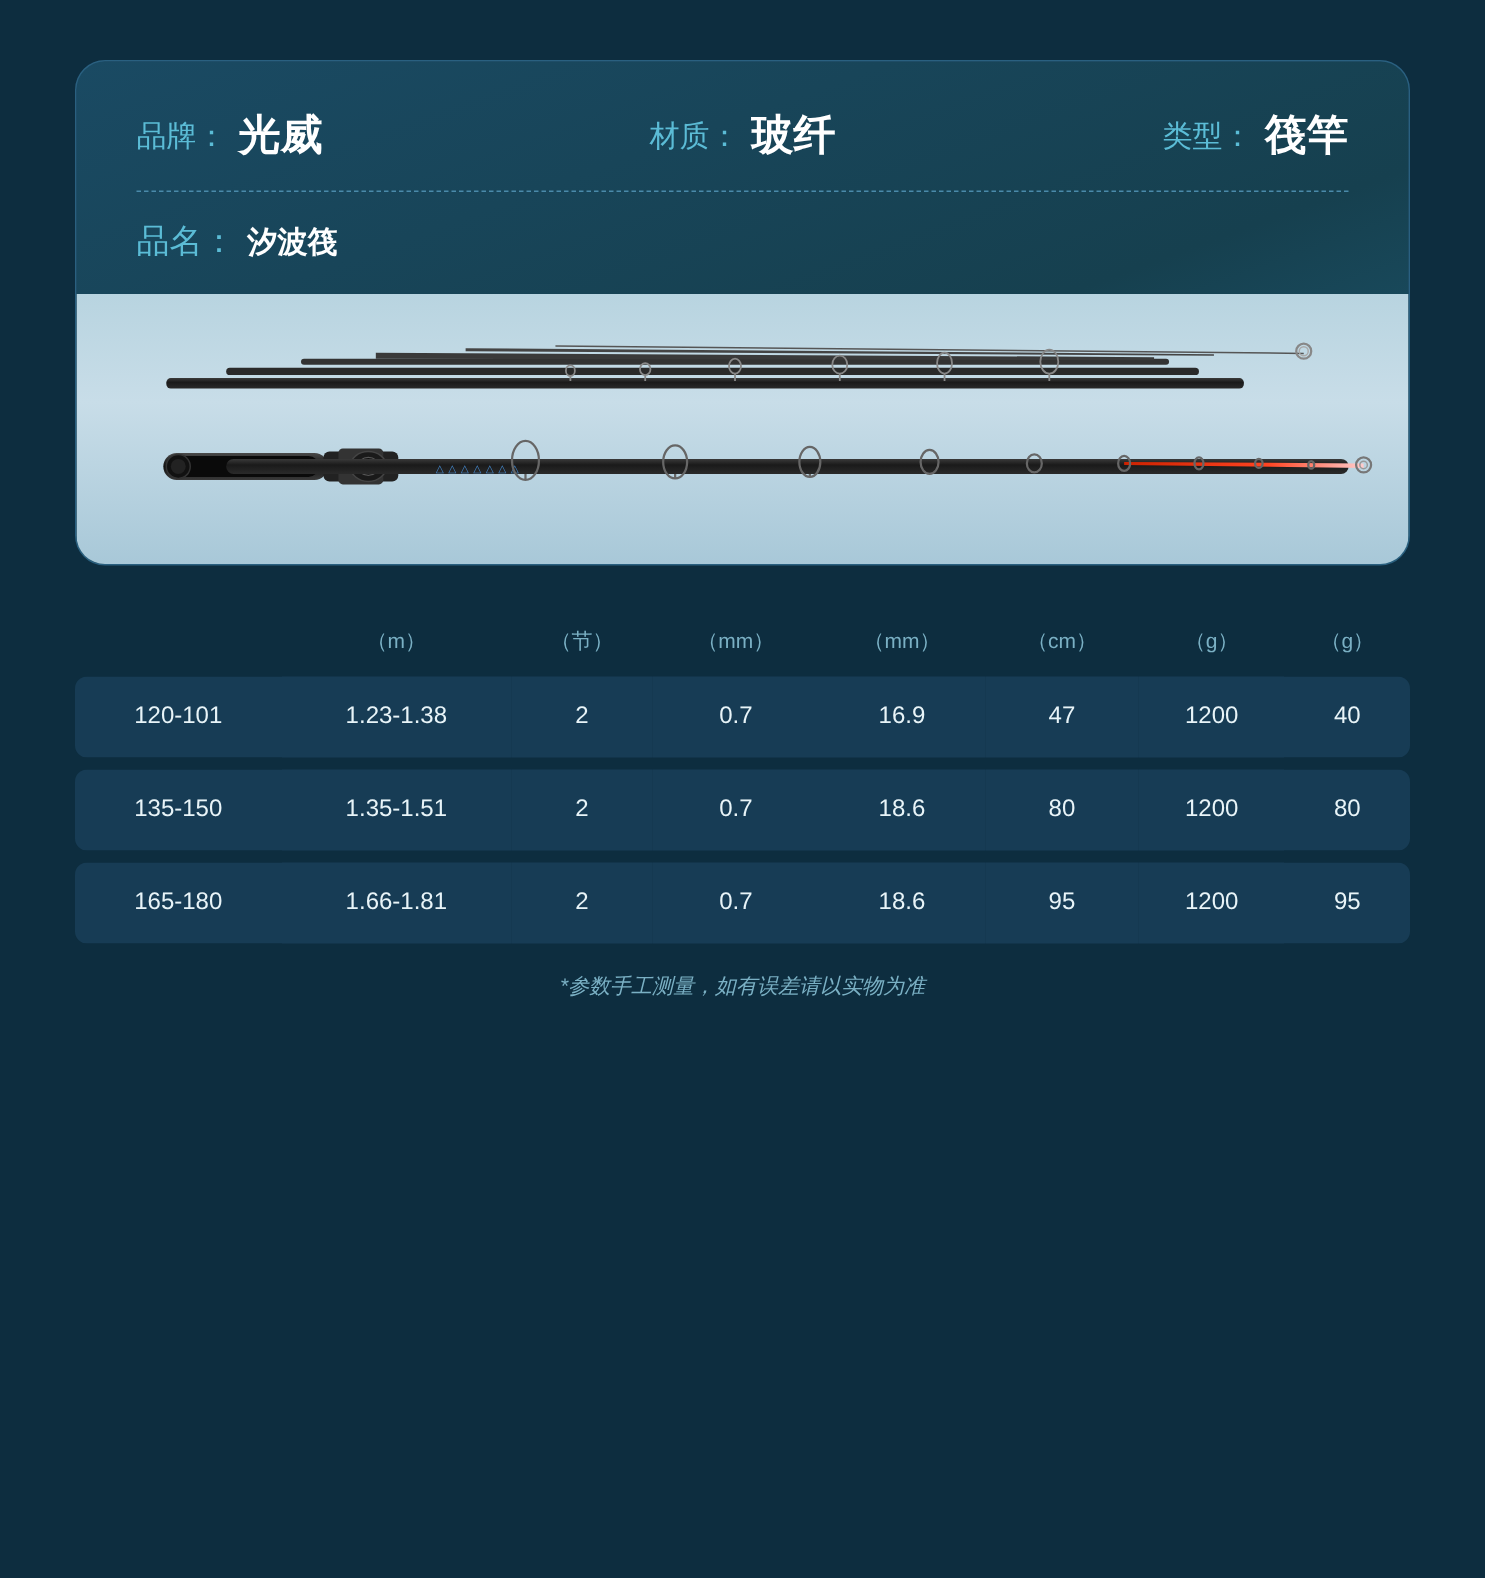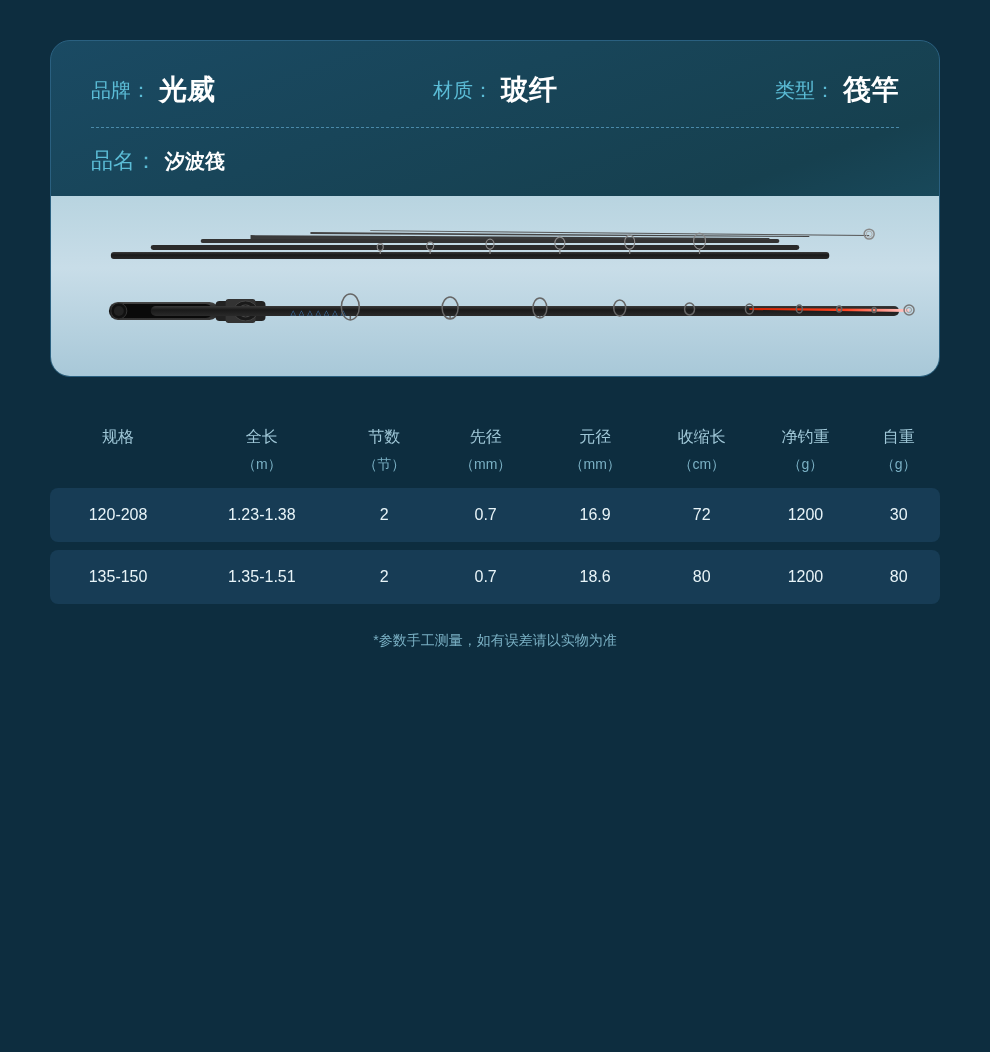--- a/index.html
+++ b/index.html
@@ -151,20 +151,21 @@
 
     .specs-table tbody tr.spacer {
       height: 8px;
     }
 
     .footnote {
       text-align: center;
       color: #7ab0c4;
       font-size: 14px;
       margin-top: 20px;
+      font-style: italic;
     }
   </style>
 </head>
 <body>
 
 <div class="page-wrapper">
 
   <div class="info-card">
 
     <div class="info-top">
@@ -298,62 +299,62 @@
         <circle cx="68" cy="115" r="8" fill="#111" stroke="#333" stroke-width="1"></circle>
         <circle cx="68" cy="115" r="5" fill="#222"></circle>
       </svg>
     </div>
 
   </div>
 
   <div class="specs-section">
     <table class="specs-table">
       <thead>
-        <tr>
-          <th>规格</th>
-          <th>全长</th>
-          <th>节数</th>
-          <th>先径</th>
-          <th>元径</th>
-          <th>收缩长</th>
-          <th>净钓重</th>
-          <th>自重</th>
-        </tr>
         <tr class="unit-row">
           <td></td>
           <td>（m）</td>
           <td>（节）</td>
           <td>（mm）</td>
           <td>（mm）</td>
           <td>（cm）</td>
           <td>（g）</td>
           <td>（g）</td>
         </tr>
       </thead>
       <tbody id="specs-tbody">
       <tr class="data-row">
-            <td>120-208</td>
+            <td>120-101</td>
             <td>1.23-1.38</td>
             <td>2</td>
             <td>0.7</td>
             <td>16.9</td>
-            <td>72</td>
+            <td>47</td>
             <td>1200</td>
-            <td>30</td>
+            <td>40</td>
           </tr>
           <tr class="spacer"></tr>
           <tr class="data-row">
             <td>135-150</td>
             <td>1.35-1.51</td>
             <td>2</td>
             <td>0.7</td>
             <td>18.6</td>
             <td>80</td>
             <td>1200</td>
             <td>80</td>
           </tr>
           <tr class="spacer"></tr>
+          <tr class="data-row">
+            <td>165-180</td>
+            <td>1.66-1.81</td>
+            <td>2</td>
+            <td>0.7</td>
+            <td>18.6</td>
+            <td>95</td>
+            <td>1200</td>
+            <td>95</td>
+          </tr>
         </tbody>
     </table>
     <p class="footnote">*参数手工测量，如有误差请以实物为准</p>
   </div>
 
 </div>
 
 </body></html>

